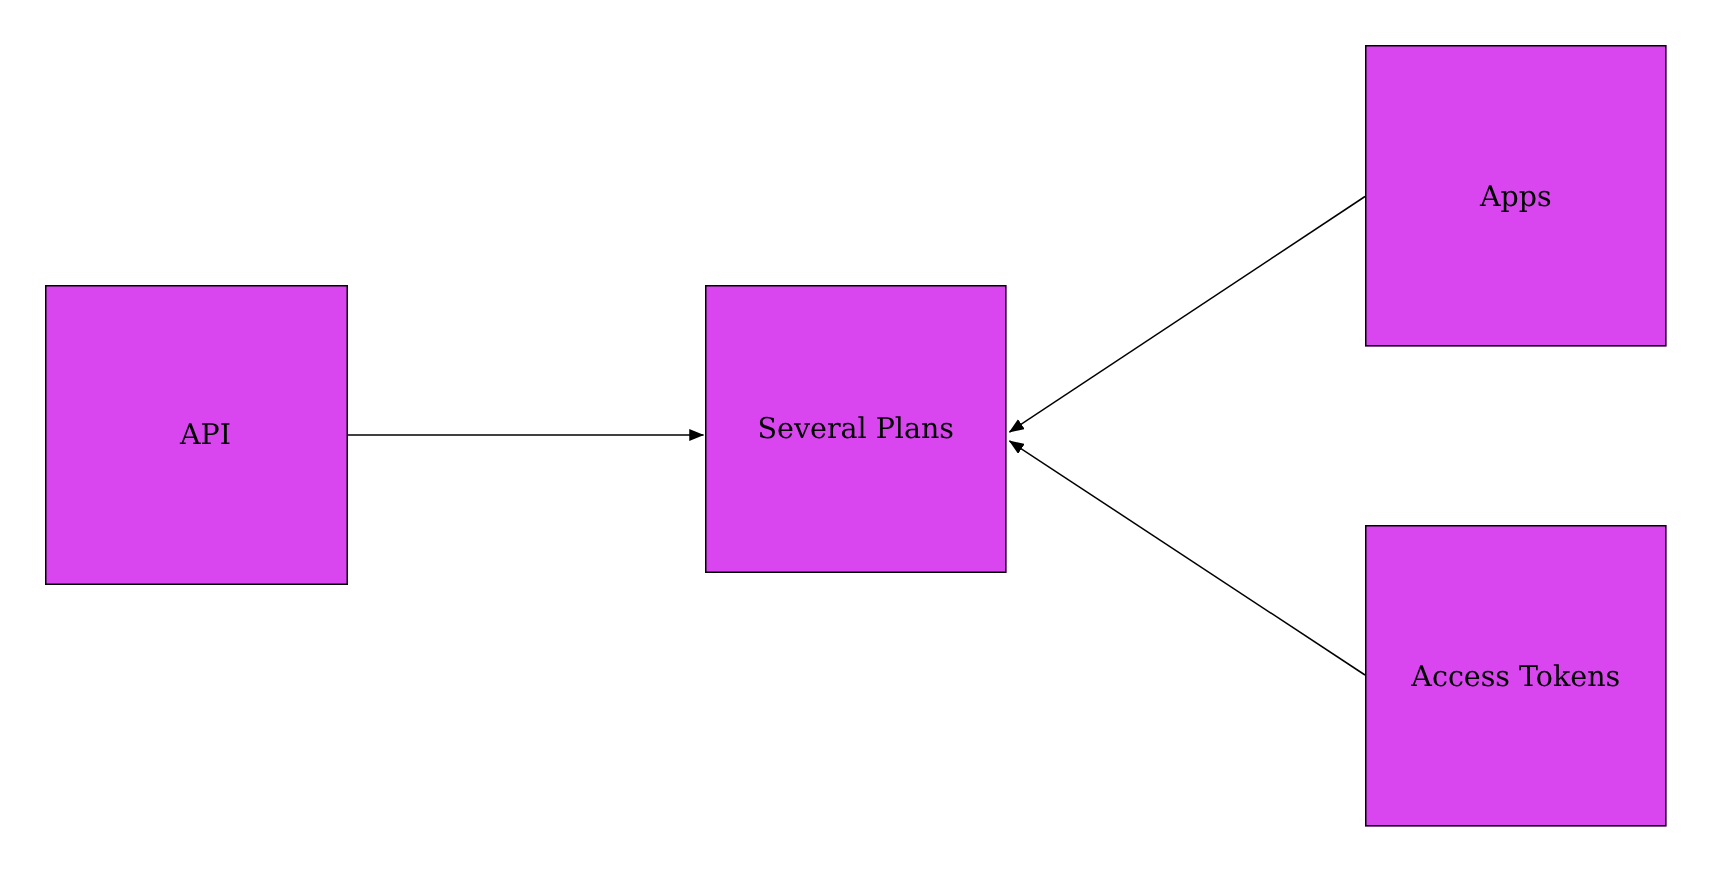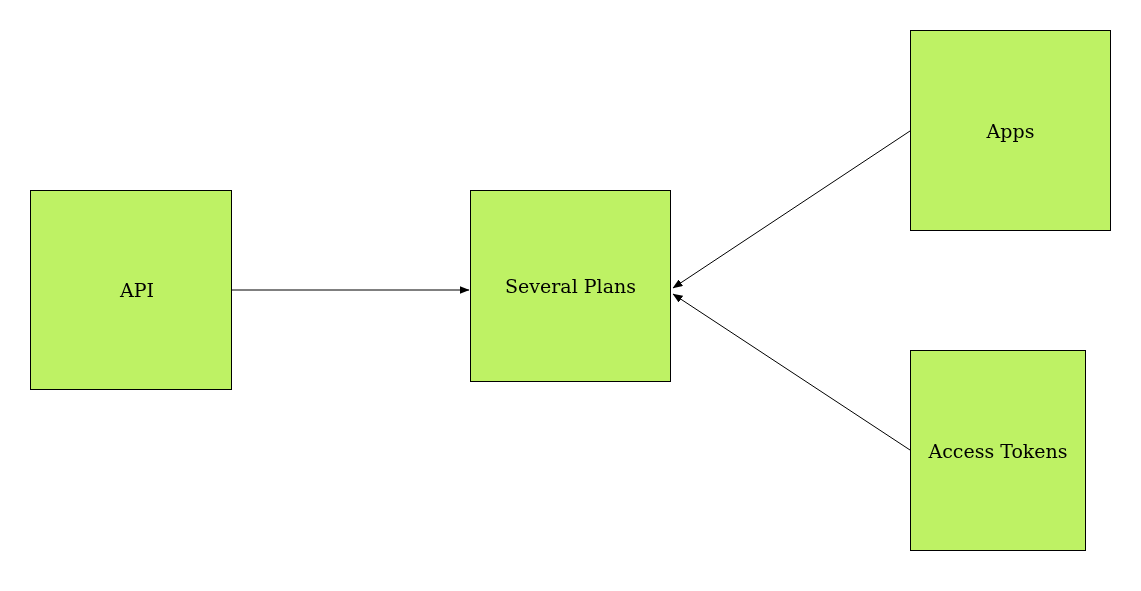--- a/index.html
+++ b/index.html
@@ -10,37 +10,37 @@
   #canvas {
     position: relative;
     width: 1141px;
     height: 591px;
     background: #ffffff;
     font-family: "DejaVu Serif", "Liberation Serif", serif;
     overflow: hidden;
   }
   .node {
     position: absolute;
-    background: #bef264;
+    background: #d946ef;
     border: 1px solid #000000;
     box-sizing: border-box;
     display: flex;
     align-items: center;
     justify-content: center;
   }
   .node-label {
     font-size: 19px;
     color: #000000;
     white-space: nowrap;
     text-align: center;
   }
   #node-api            { left: 30px;  top: 190px; width: 202px; height: 200px; padding-left: 12px; }
   #node-several-plans  { left: 470px; top: 190px; width: 201px; height: 192px; }
   #node-apps           { left: 910px; top: 30px;  width: 201px; height: 201px; }
-  #node-access-tokens  { left: 910px; top: 350px; width: 176px; height: 201px; }
+  #node-access-tokens  { left: 910px; top: 350px; width: 201px; height: 201px; }
   #edges-layer {
     position: absolute;
     left: 0;
     top: 0;
     width: 1141px;
     height: 591px;
     pointer-events: none;
   }
   .edge {
     stroke: #000000;

